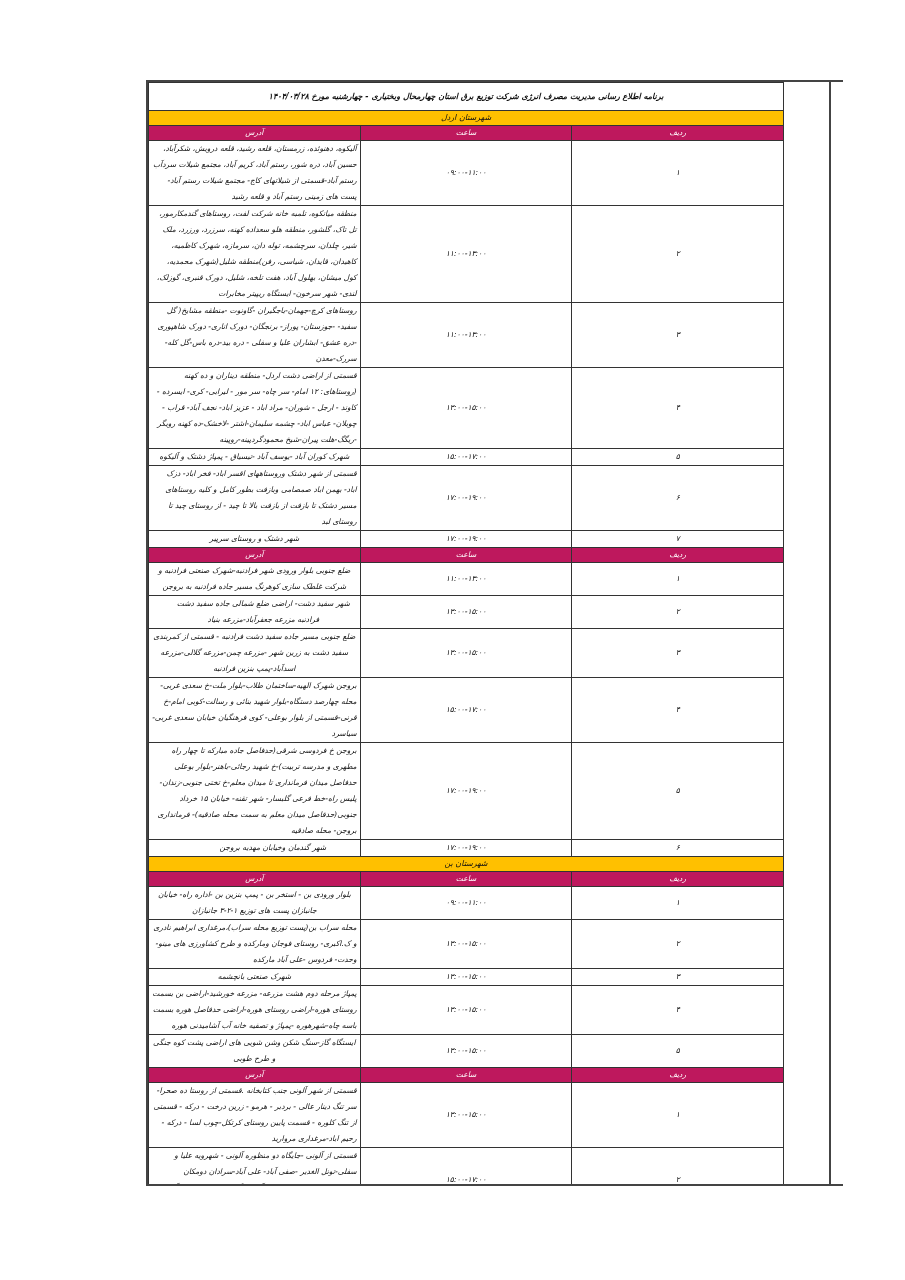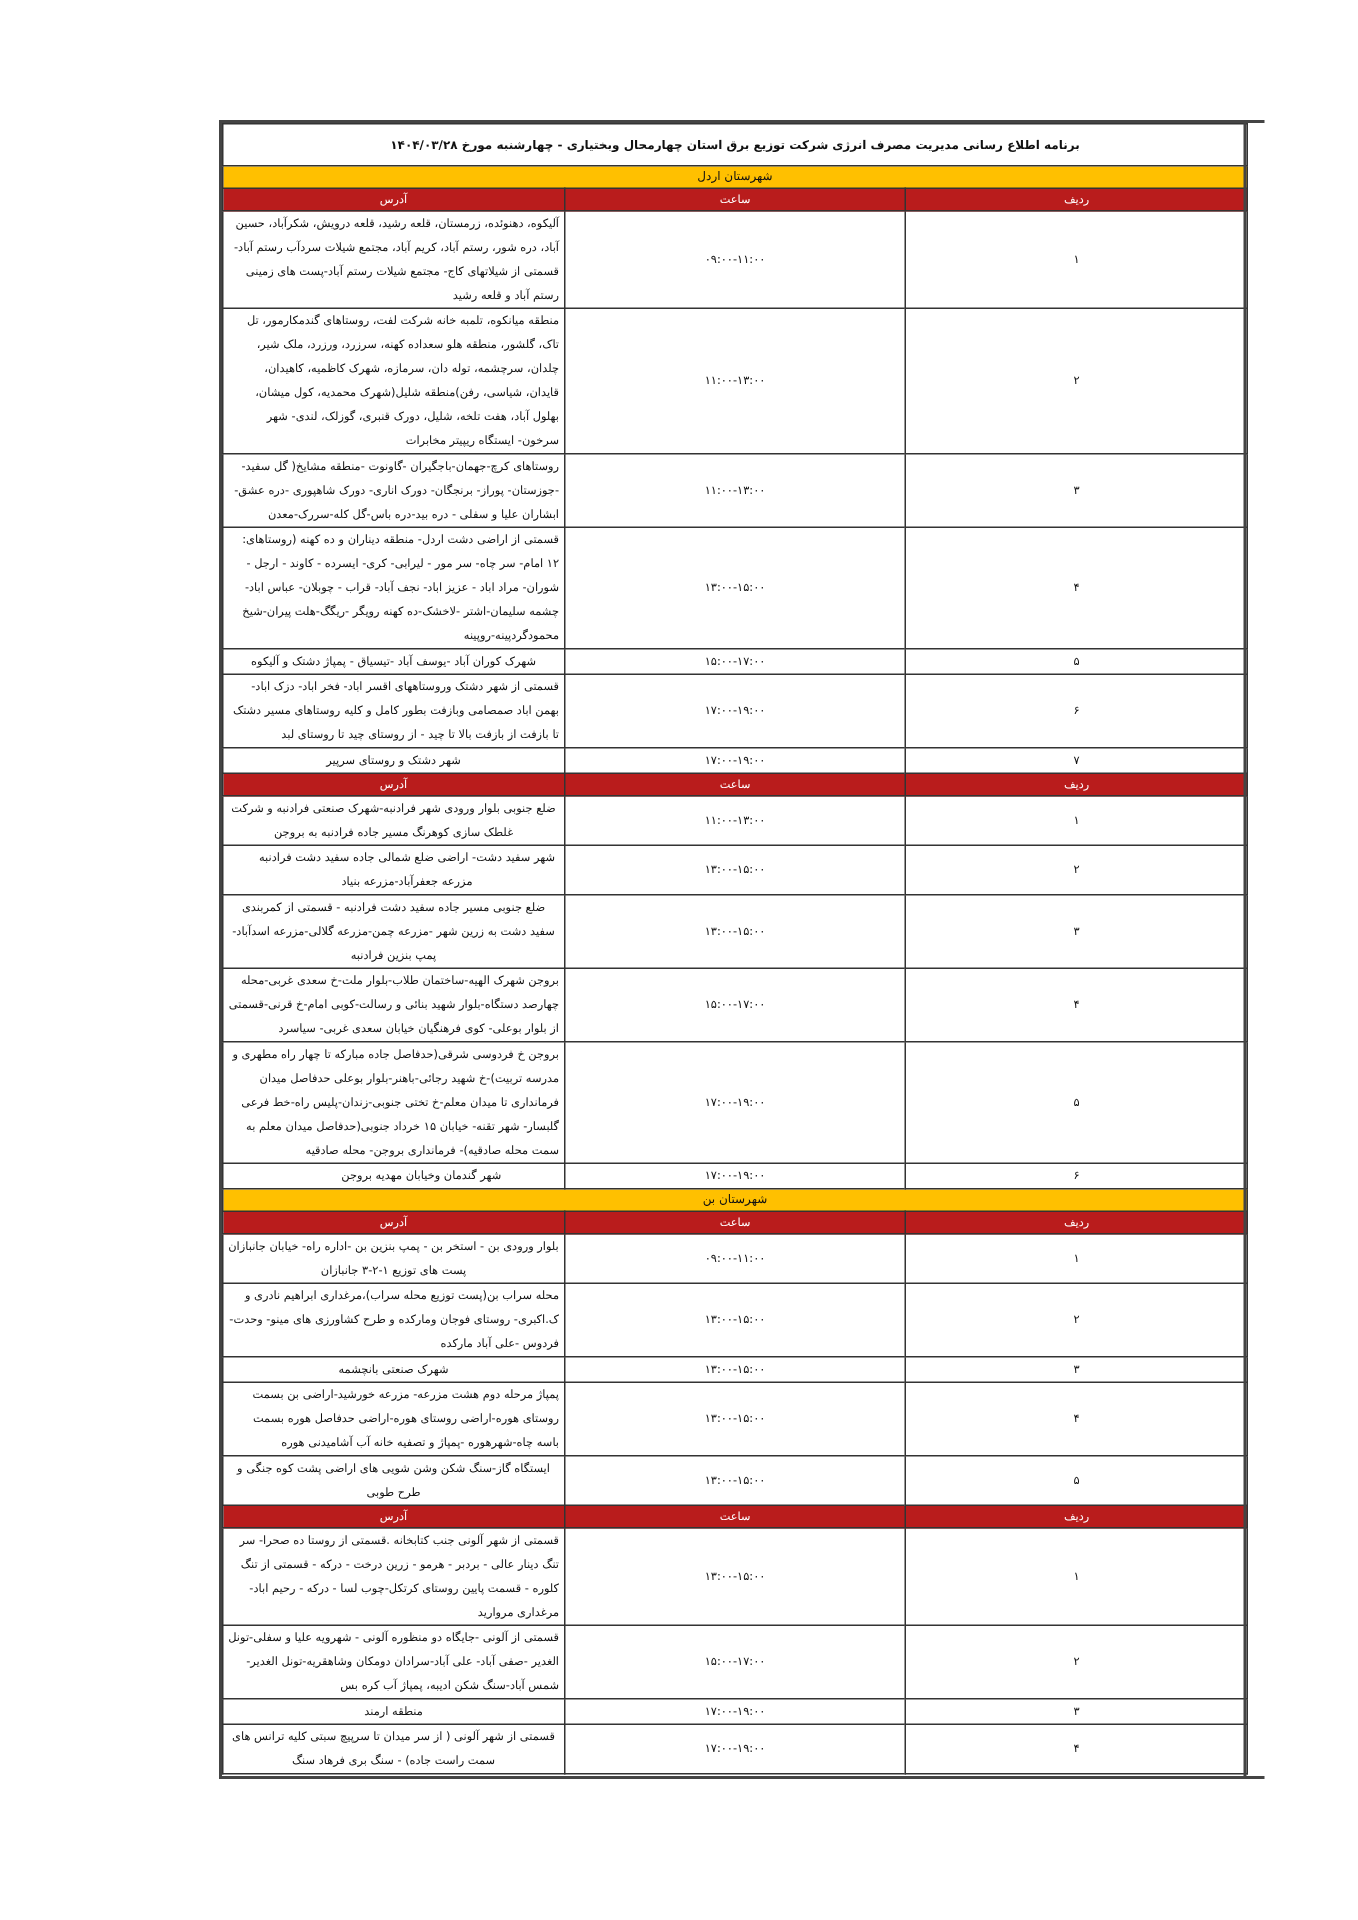--- a/index.html
+++ b/index.html
@@ -1,26 +1,26 @@
 <!DOCTYPE html>
 <html><head>
 <meta charset="utf-8">
 <style>
   html, body { margin:0; padding:0; background:#ffffff; }
   body { width:905px; height:1280px; position:relative; overflow:hidden;
          font-family:"DejaVu Sans", sans-serif; color:#111; }
   .page { position:absolute; left:146px; top:80px; width:697px; height:1106px;
           border:2px solid #444; border-right:none; box-sizing:border-box; overflow:hidden; }
   .outer-right { position:absolute; left:829px; top:80px; width:2px; height:1106px; background:#444; }
-  table { border-collapse:collapse; width:684px; direction:rtl; table-layout:fixed; }
+  table { border-collapse:collapse; width:636px; direction:rtl; table-layout:fixed;font-style:italic; }
   td, th { border:1px solid #333; padding:0 3px; font-size:7.6px; line-height:16px;
            font-weight:normal; vertical-align:middle; }
   .title-row td { height:27px; text-align:center; font-size:8px; font-weight:bold; }
   .county-row td { background:#ffc000; text-align:center; height:14px; line-height:14px; font-size:8px; }
-  .head-row td { background:#b91c1c; color:#fff; text-align:center; height:14px; line-height:14px; font-size:7.5px; }
+  .head-row td { background:#be185d; color:#fff; text-align:center; height:14px; line-height:14px; font-size:7.5px; }
   .c-num { width:22px; text-align:center; }
   .c-time { width:56px; text-align:center; direction:ltr; }
   .c-addr { text-align:right; }
   .c-addr.center { text-align:center; }
   .row td { height:16px; }
 </style>
 </head>
 <body>
 
 <div class="page">

